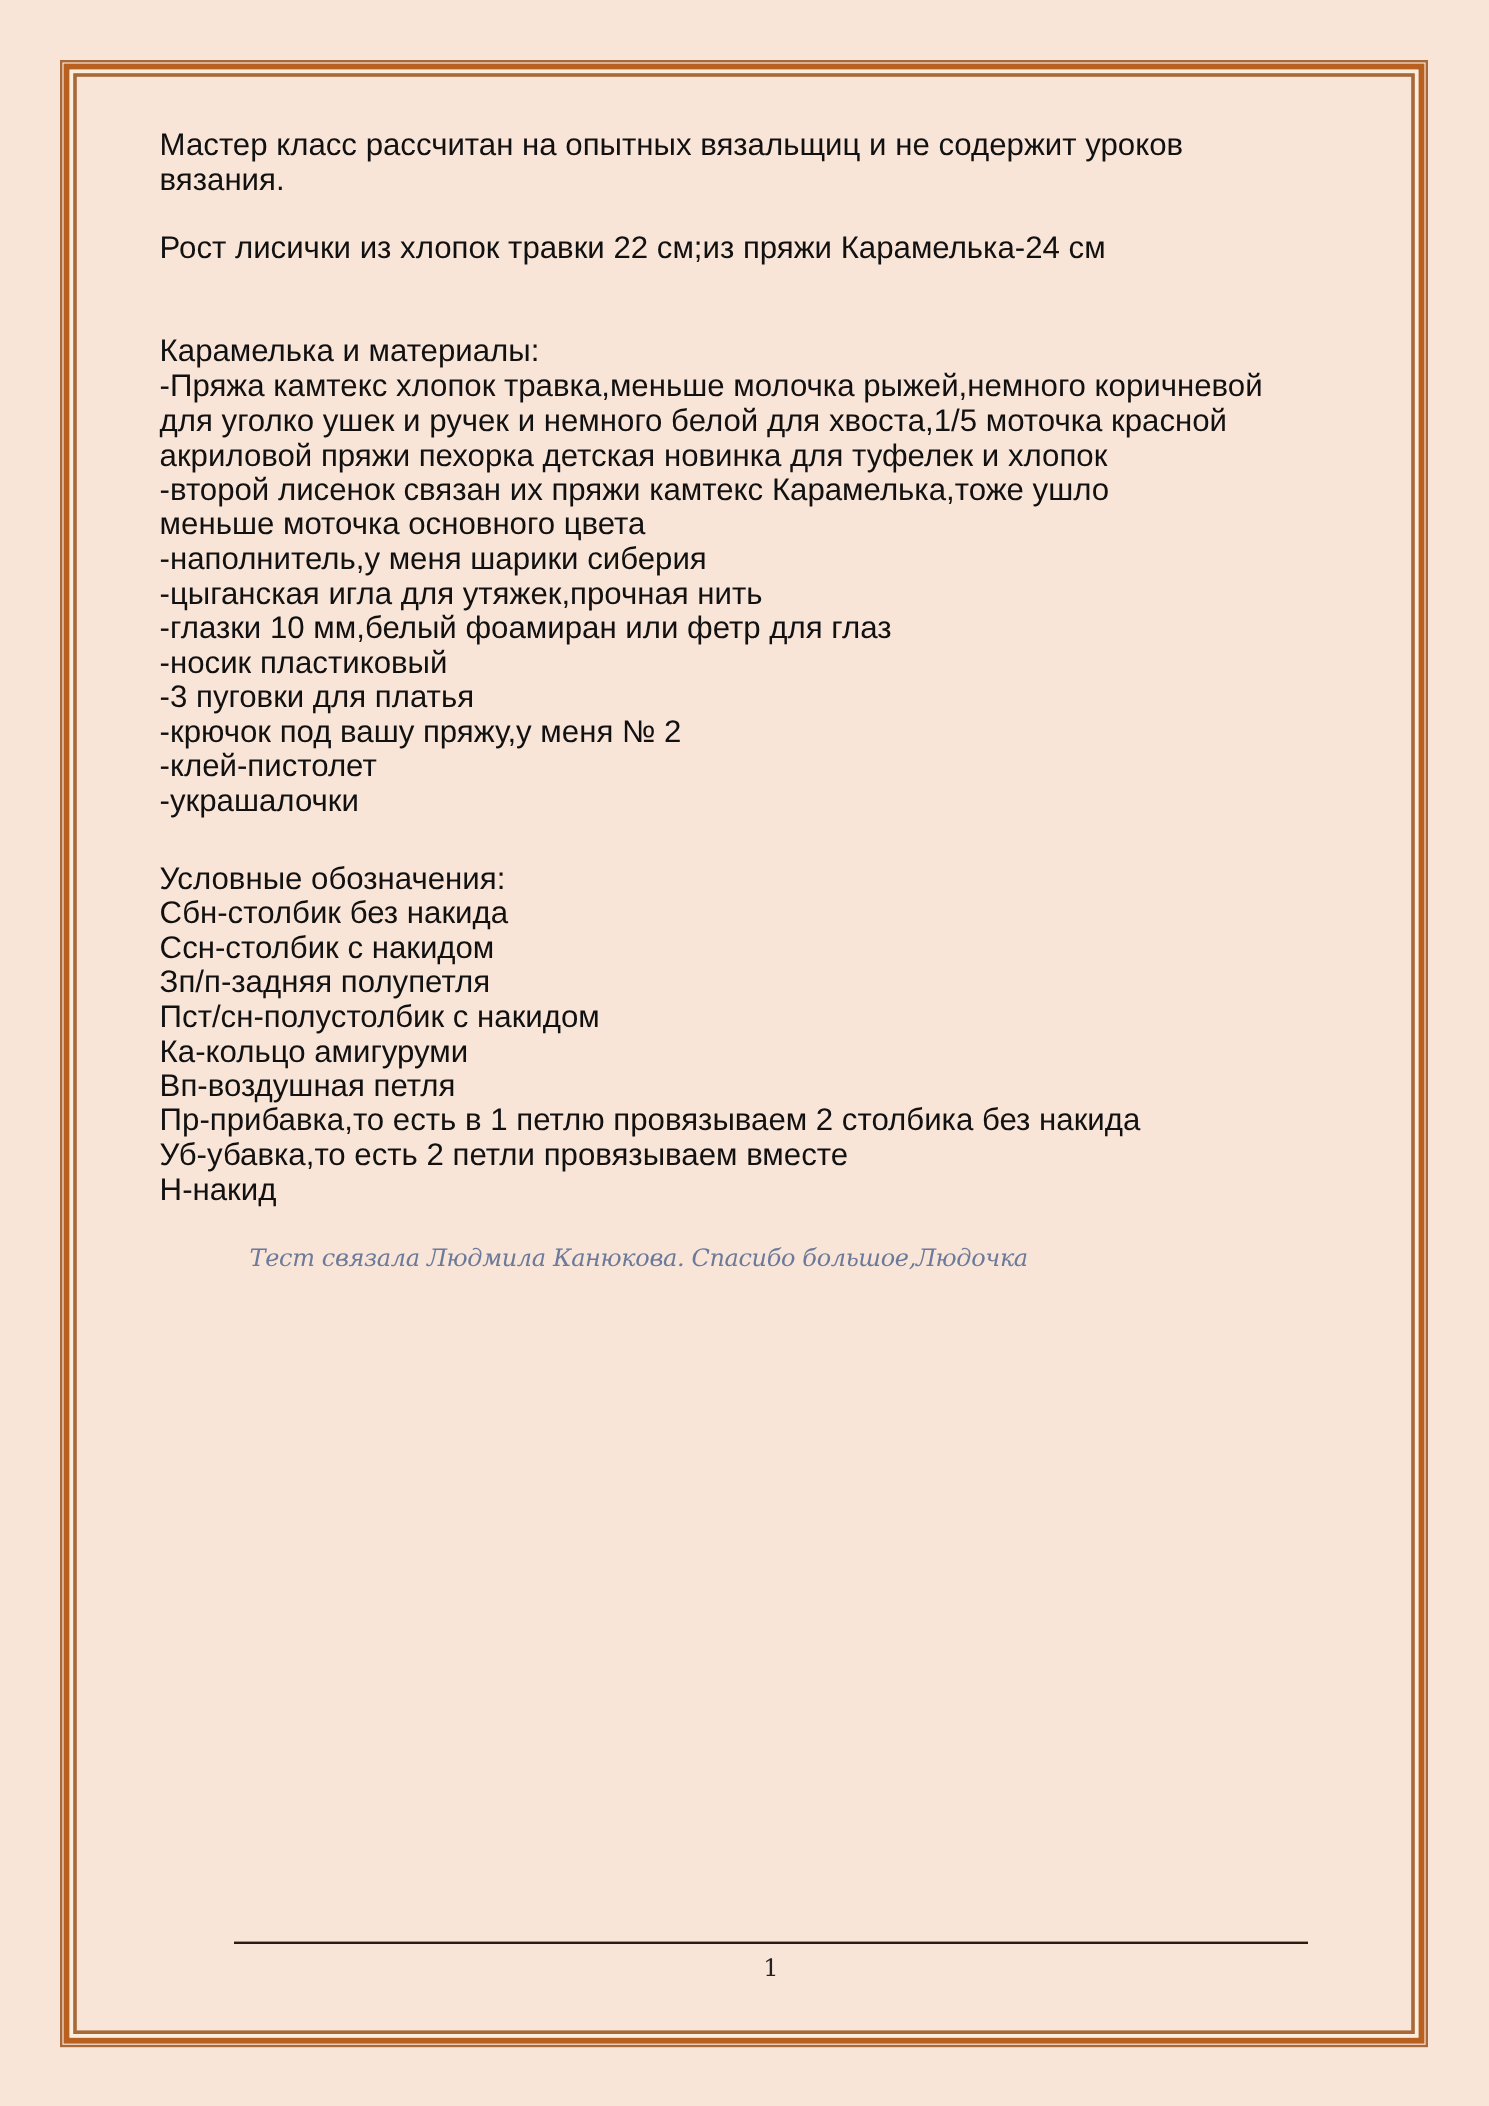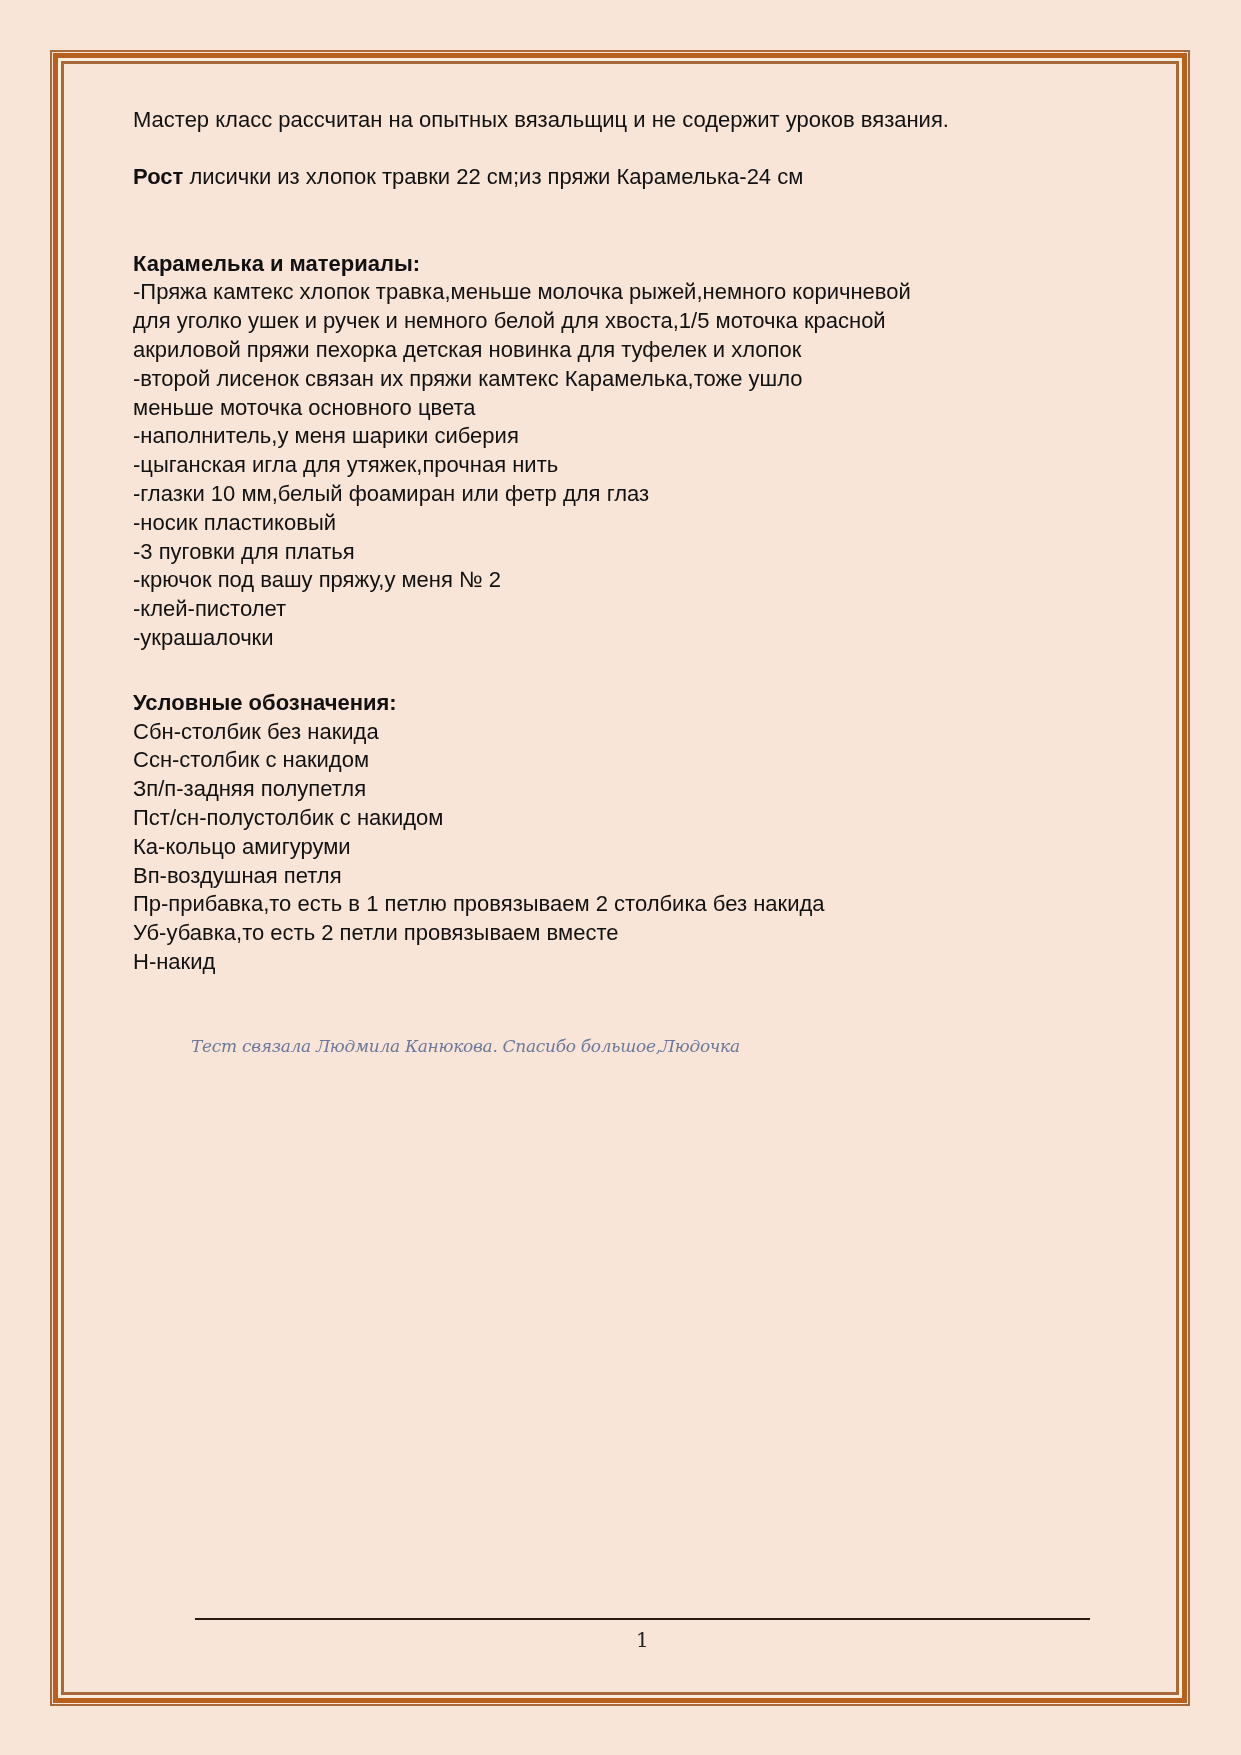--- a/index.html
+++ b/index.html
@@ -26,31 +26,31 @@
     border: 3px solid #fbeedd;
     box-sizing: border-box;
   }
   .frame-inner {
     position: absolute; left: 61px; top: 61px; width: 1118px; height: 1634px;
     border: 3px solid #a8693a;
     box-sizing: border-box;
   }
   .content {
     position: absolute; left: 133px; top: 106px; width: 950px;
-    font-size: 22px; line-height: 28.8px;
+    font-size: 26px; line-height: 28.8px;
   }
   .content p { margin: 0; }
   .gap-small { height: 28px; }
   .gap-large { height: 58px; }
   .gap-mid { height: 36px; }
-  b { font-weight: bold; text-align: center; }
+  b { font-weight: normal; text-align: center; }
   .thanks {
-    position: absolute; left: 191px; top: 1036px;
+    position: absolute; left: 208px; top: 1036px;
     font-family: "DejaVu Serif", "Liberation Serif", serif;
-    font-style: italic; font-size: 17px; color: #6b7a9a;
+    font-style: italic; font-size: 20px; color: #6b7a9a;
     letter-spacing: -0.3px;
   }
   .footer-line {
     position: absolute; left: 195px; top: 1618px; width: 895px; height: 0;
     border-top: 2px solid #2a1a12;
   }
   .page-number {
     position: absolute; left: 636px; top: 1628px;
     font-family: "DejaVu Serif", serif; font-size: 20px; color: #222;
   }

